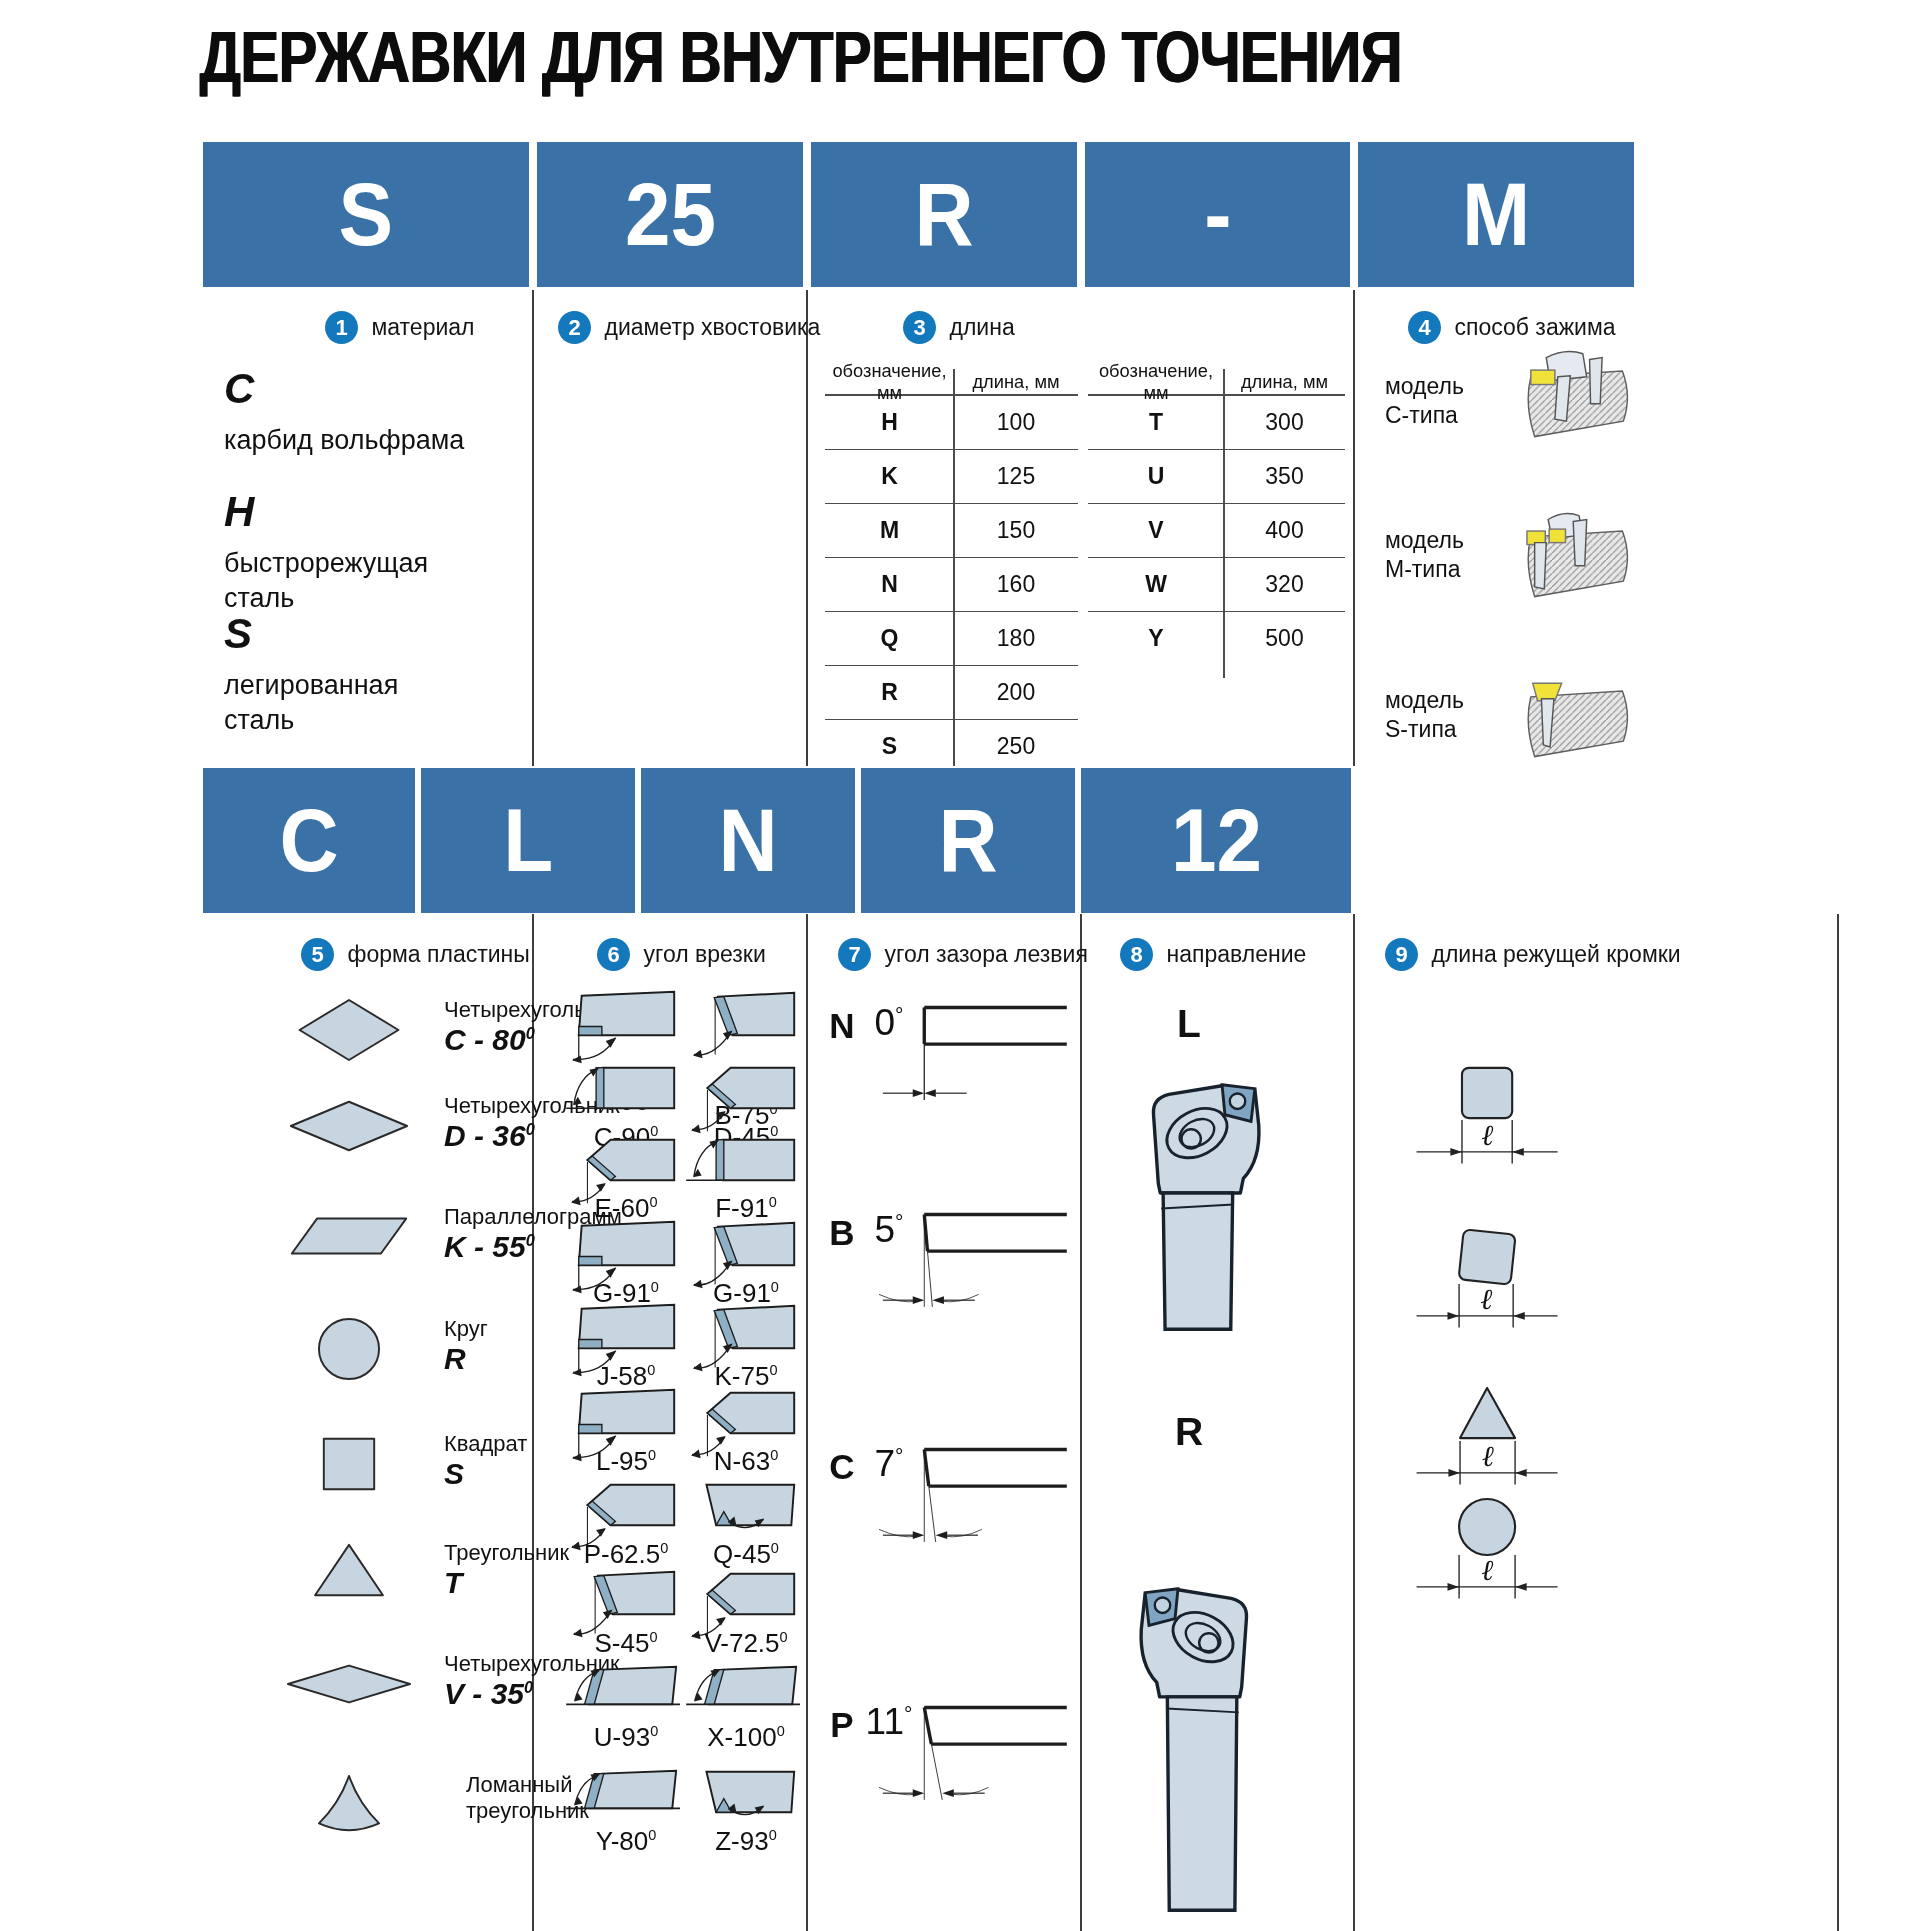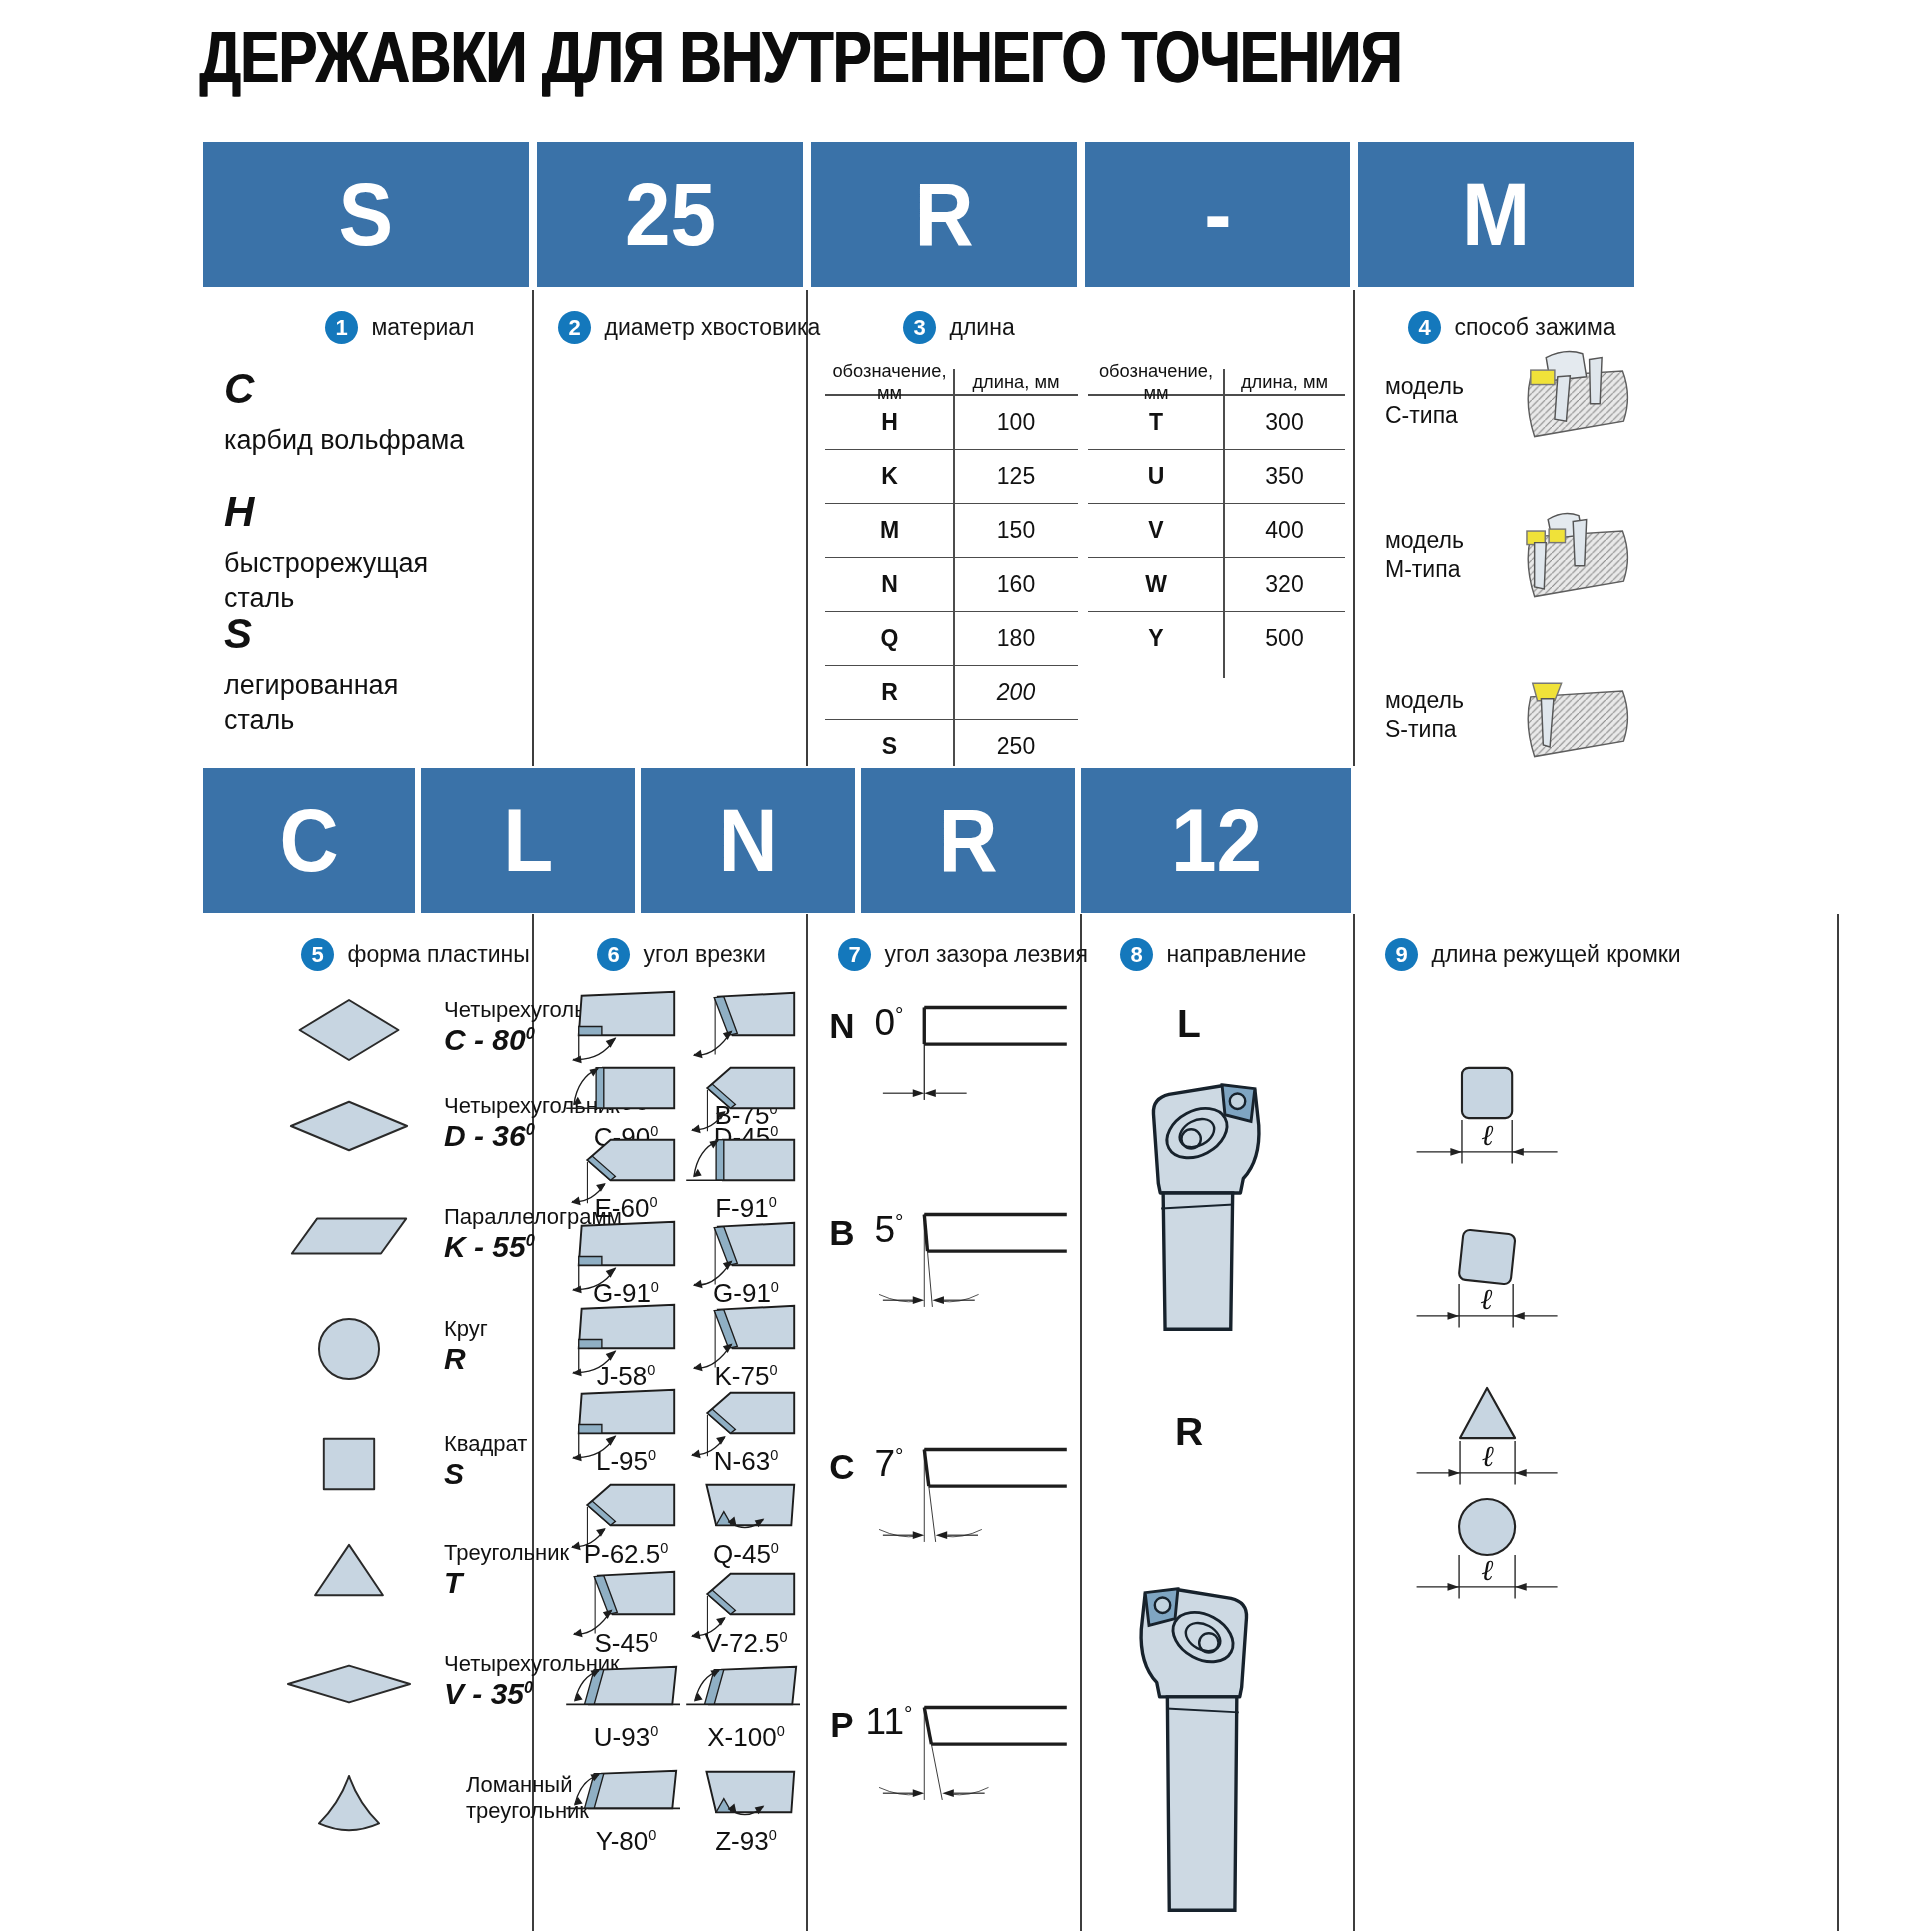--- a/index.html
+++ b/index.html
@@ -160,21 +160,21 @@
         <div class="trow tr">
               <div class="cell code" style="width:129px;">N</div>
               <div class="cell" style="width:124px;">160</div>
             </div>
         <div class="trow tr">
               <div class="cell code" style="width:129px;">Q</div>
               <div class="cell" style="width:124px;">180</div>
             </div>
         <div class="trow tr">
               <div class="cell code" style="width:129px;">R</div>
-              <div class="cell" style="width:124px;font-style:italic;">200</div>
+              <div class="cell" style="width:124px;">200</div>
             </div>
         <div class="trow tr">
               <div class="cell code" style="width:129px;">S</div>
               <div class="cell" style="width:124px;">250</div>
             </div>
         <div class="tvline" style="left:128px;top:0;height:397px;"></div>
       </div>
       <div class="tbl" style="left:1088px;top:369px;width:257px;">
         <div class="trow thead hrule">
             <div style="width:136px;">обозначение, мм</div>

